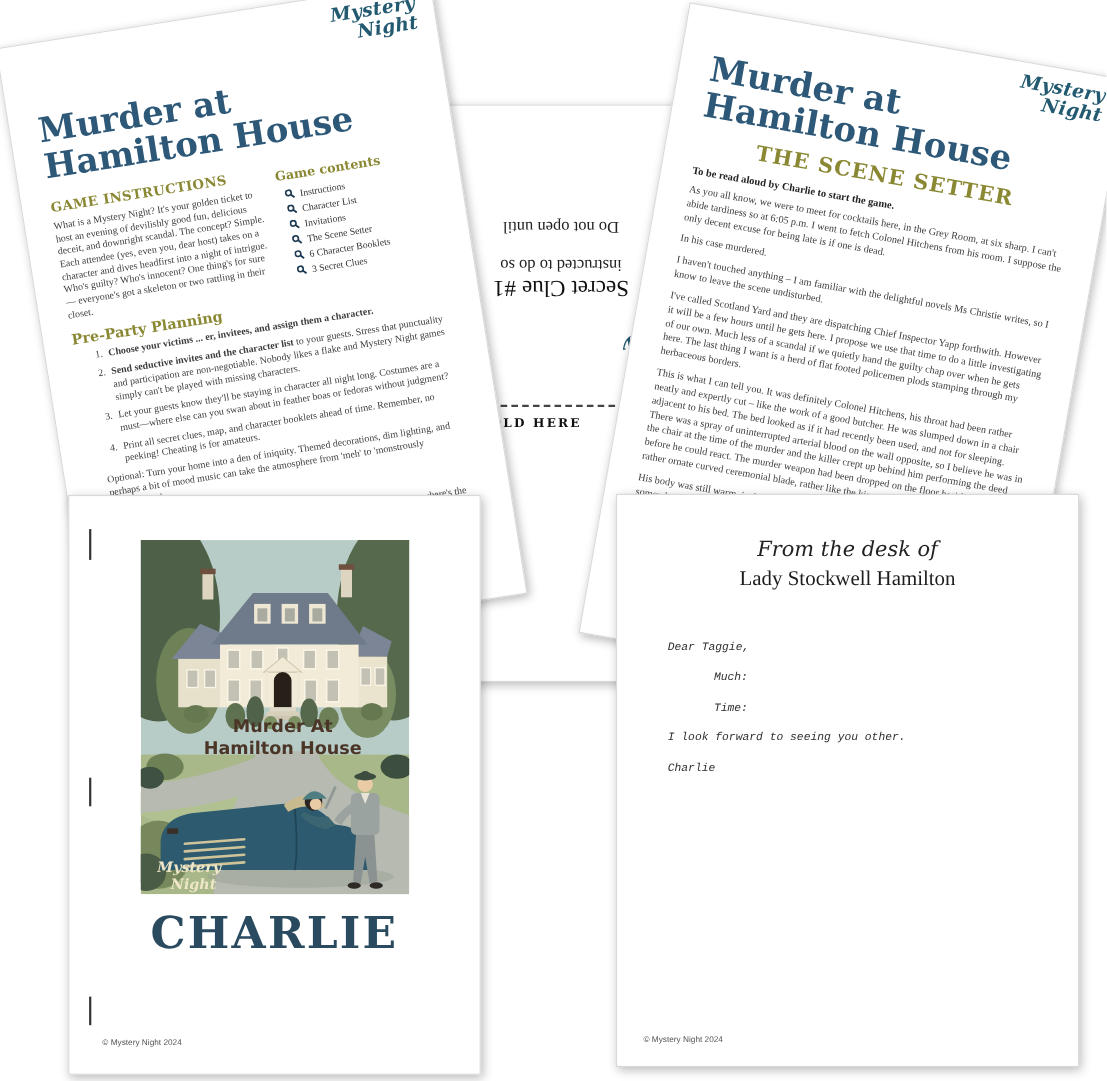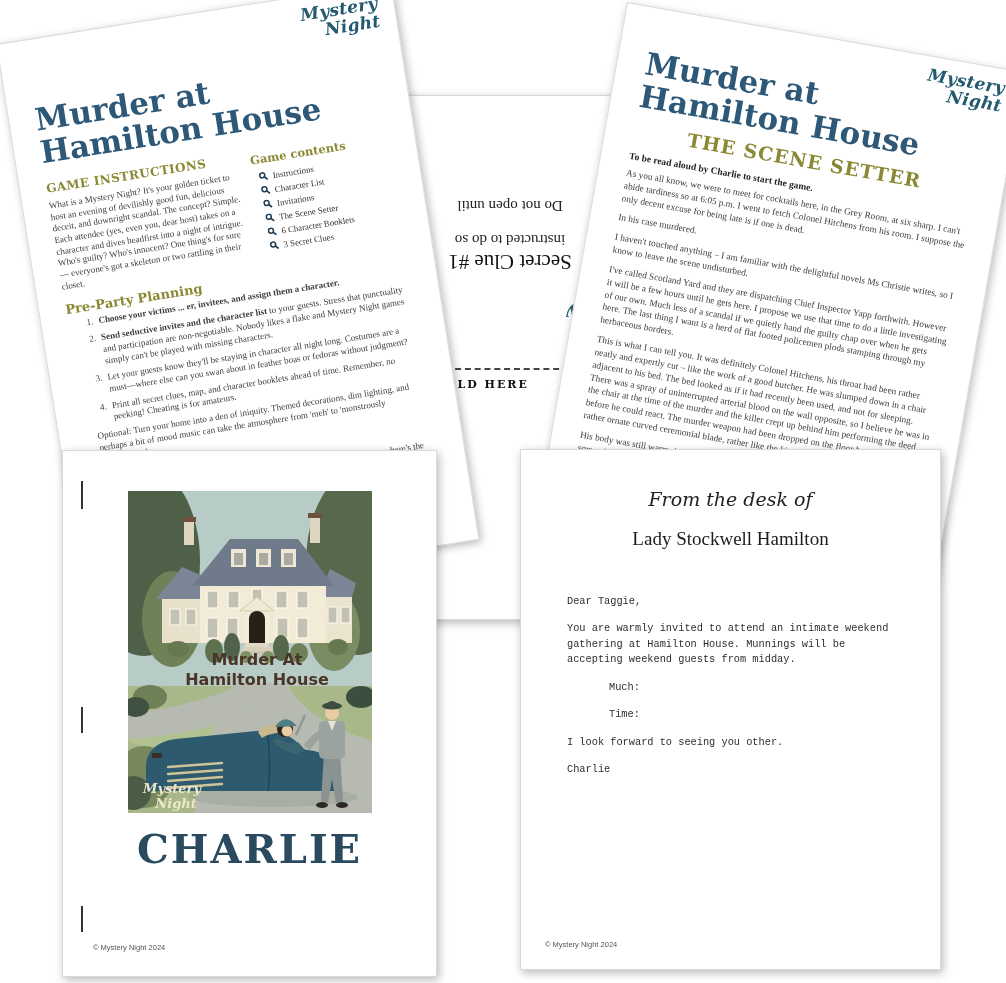--- a/index.html
+++ b/index.html
@@ -62,27 +62,27 @@
   .cm-top{top:30px;height:28px;}
   .cm-mid{top:256px;height:26px;}
   .cm-bot{bottom:44px;height:26px;}
   .cover-art{display:block;margin:40px auto 0 auto;}
   .charname{font-family:"DejaVu Serif",serif;font-weight:700;font-size:40px;
     letter-spacing:2px;color:#2a4a60;text-align:center;margin-top:12px;}
   .bk-footer{position:absolute;left:30px;bottom:24px;font-family:"Liberation Sans",sans-serif;
     font-size:7.5px;color:#555;}
 
   
-  .page-letter{left:520px;top:449px;width:421px;height:521px;z-index:3;padding:38px 46px;}
+  .page-letter{left:560px;top:449px;width:421px;height:521px;z-index:3;padding:38px 46px;}
   .desk-script{font-family:"DejaVu Serif",serif;font-style:italic;font-size:19px;
     color:#222;text-align:center;}
-  .desk-name{font-size:19px;color:#1c1c1c;text-align:center;margin-top:18px;}
+  .desk-name{font-size:19px;color:#1c1c1c;text-align:center;margin-top:6px;}
   .letter-body{margin-top:44px;font-family:"Liberation Mono",monospace;
     font-size:10.3px;line-height:1.5;color:#2e2e2e;}
-  .letter-body p{margin:0 0 12px 0;}
+  .letter-body p{margin:0 0 12px 0;font-style:italic;}
   .indent{padding-left:42px;}
   .lt-footer{position:absolute;left:24px;bottom:20px;font-family:"Liberation Sans",sans-serif;
     font-size:7.5px;color:#555;}
 </style>
 </head>
 <body>
 
 <div class="canvas">
 
   <section class="page page-clue">
@@ -314,21 +314,20 @@
 
     <div class="charname">CHARLIE</div>
     <div class="bk-footer">© Mystery Night 2024</div>
   </section>
 
   <section class="page page-letter">
     <div class="desk-script">From the desk of</div>
     <div class="desk-name">Lady Stockwell Hamilton</div>
     <div class="letter-body">
       <p>Dear Taggie,</p>
-      <p>You are warmly invited to attend an intimate weekend gathering at Hamilton House. Munnings will be accepting weekend guests from midday.</p>
       <p class="indent">Much:</p>
       <p class="indent">Time:</p>
       <p>I look forward to seeing you other.</p>
       <p>Charlie</p>
     </div>
     <div class="lt-footer">© Mystery Night 2024</div>
   </section>
 
 </div>
 

